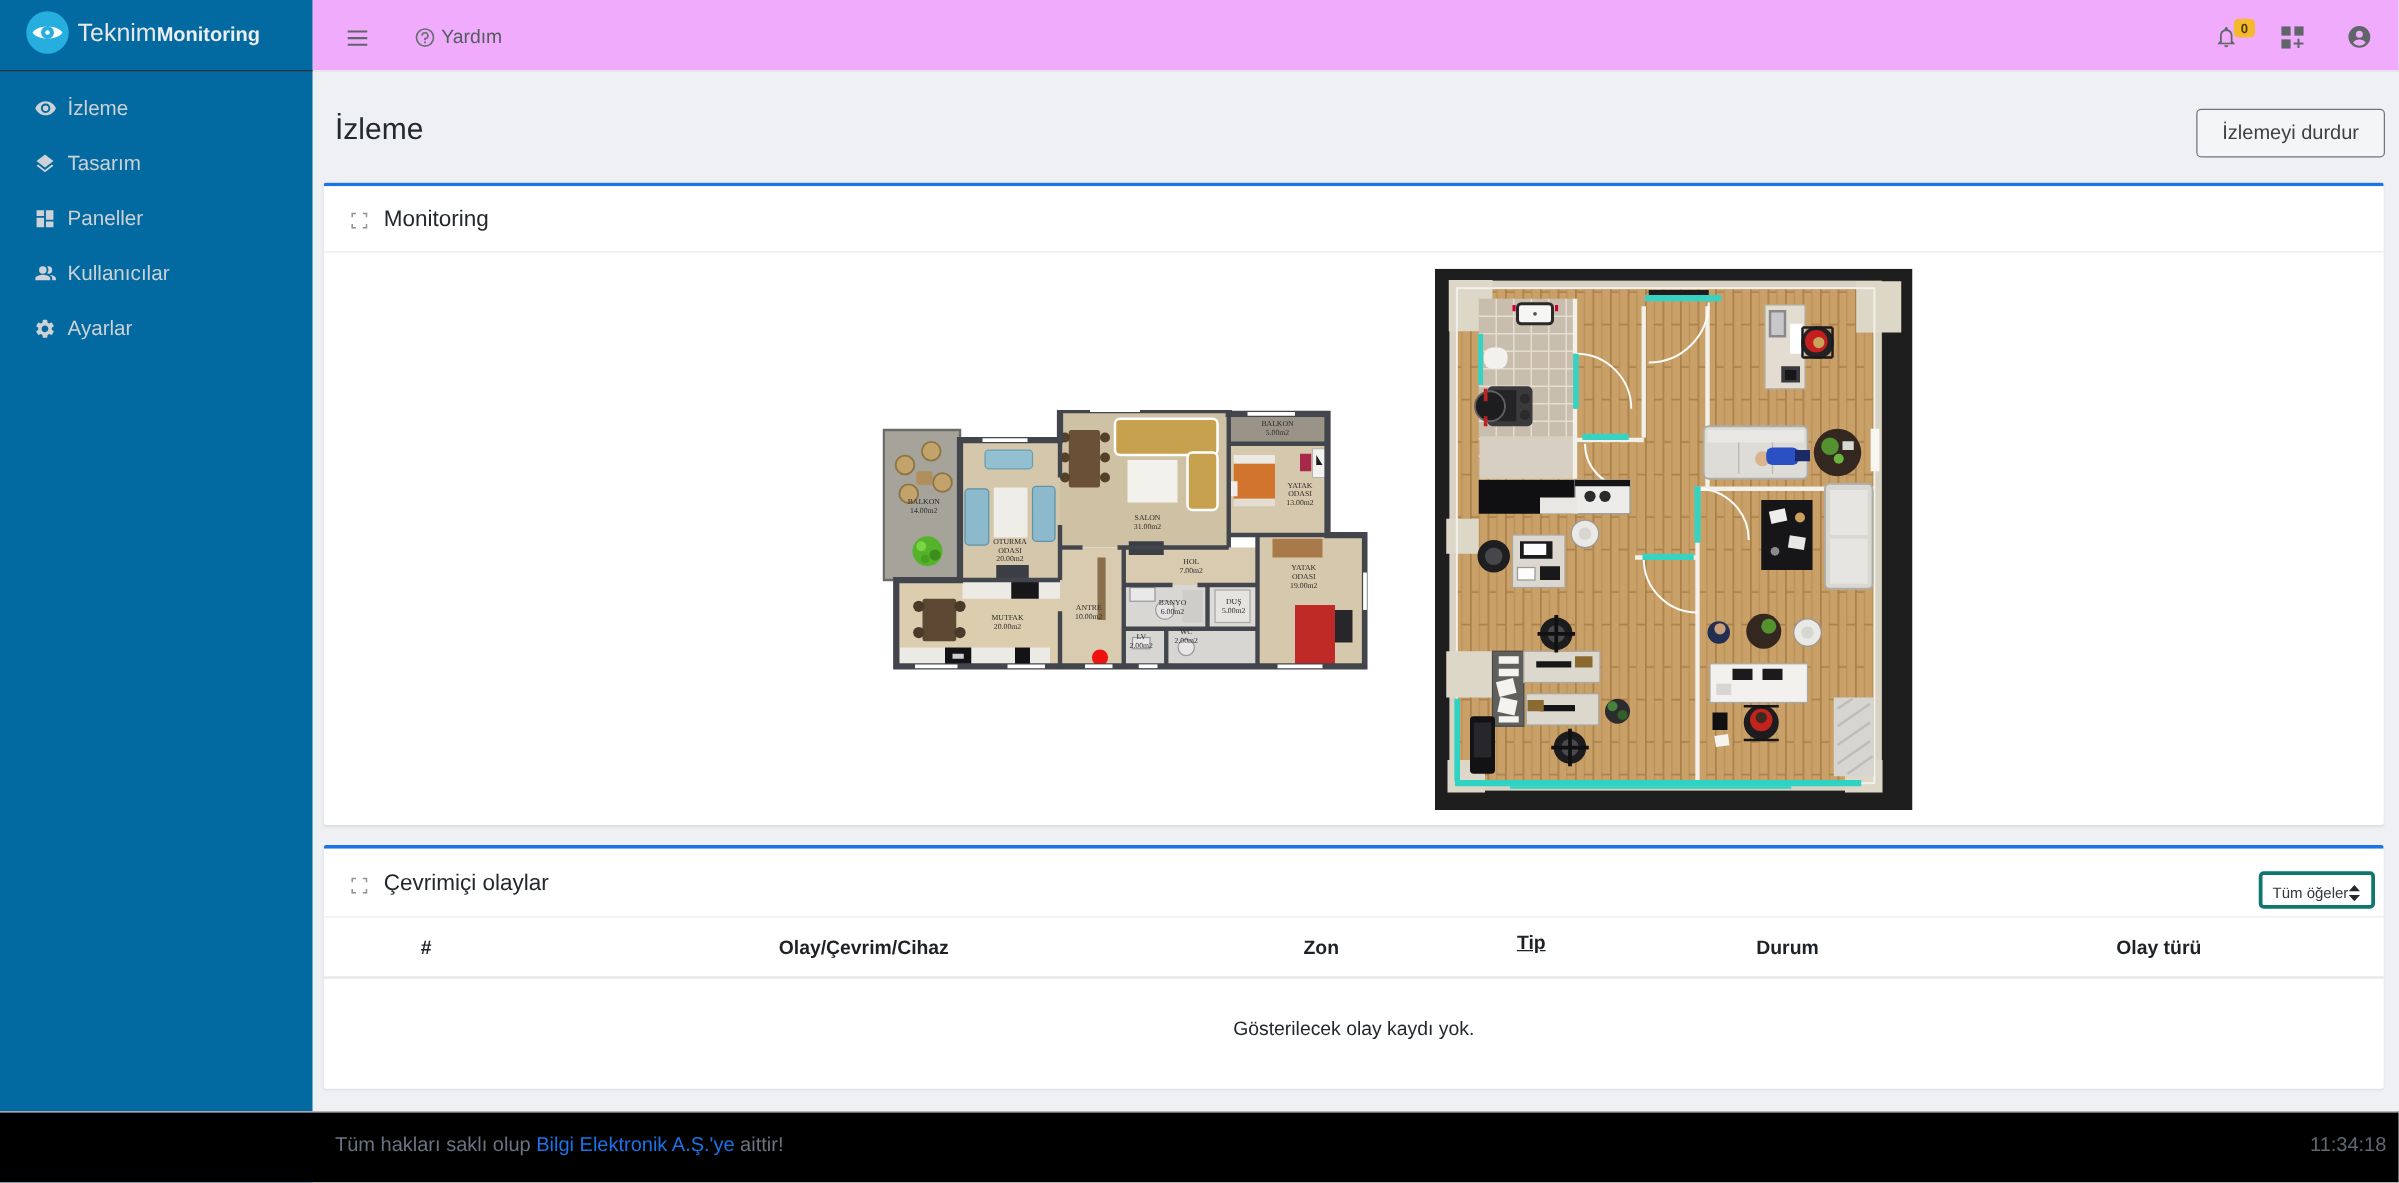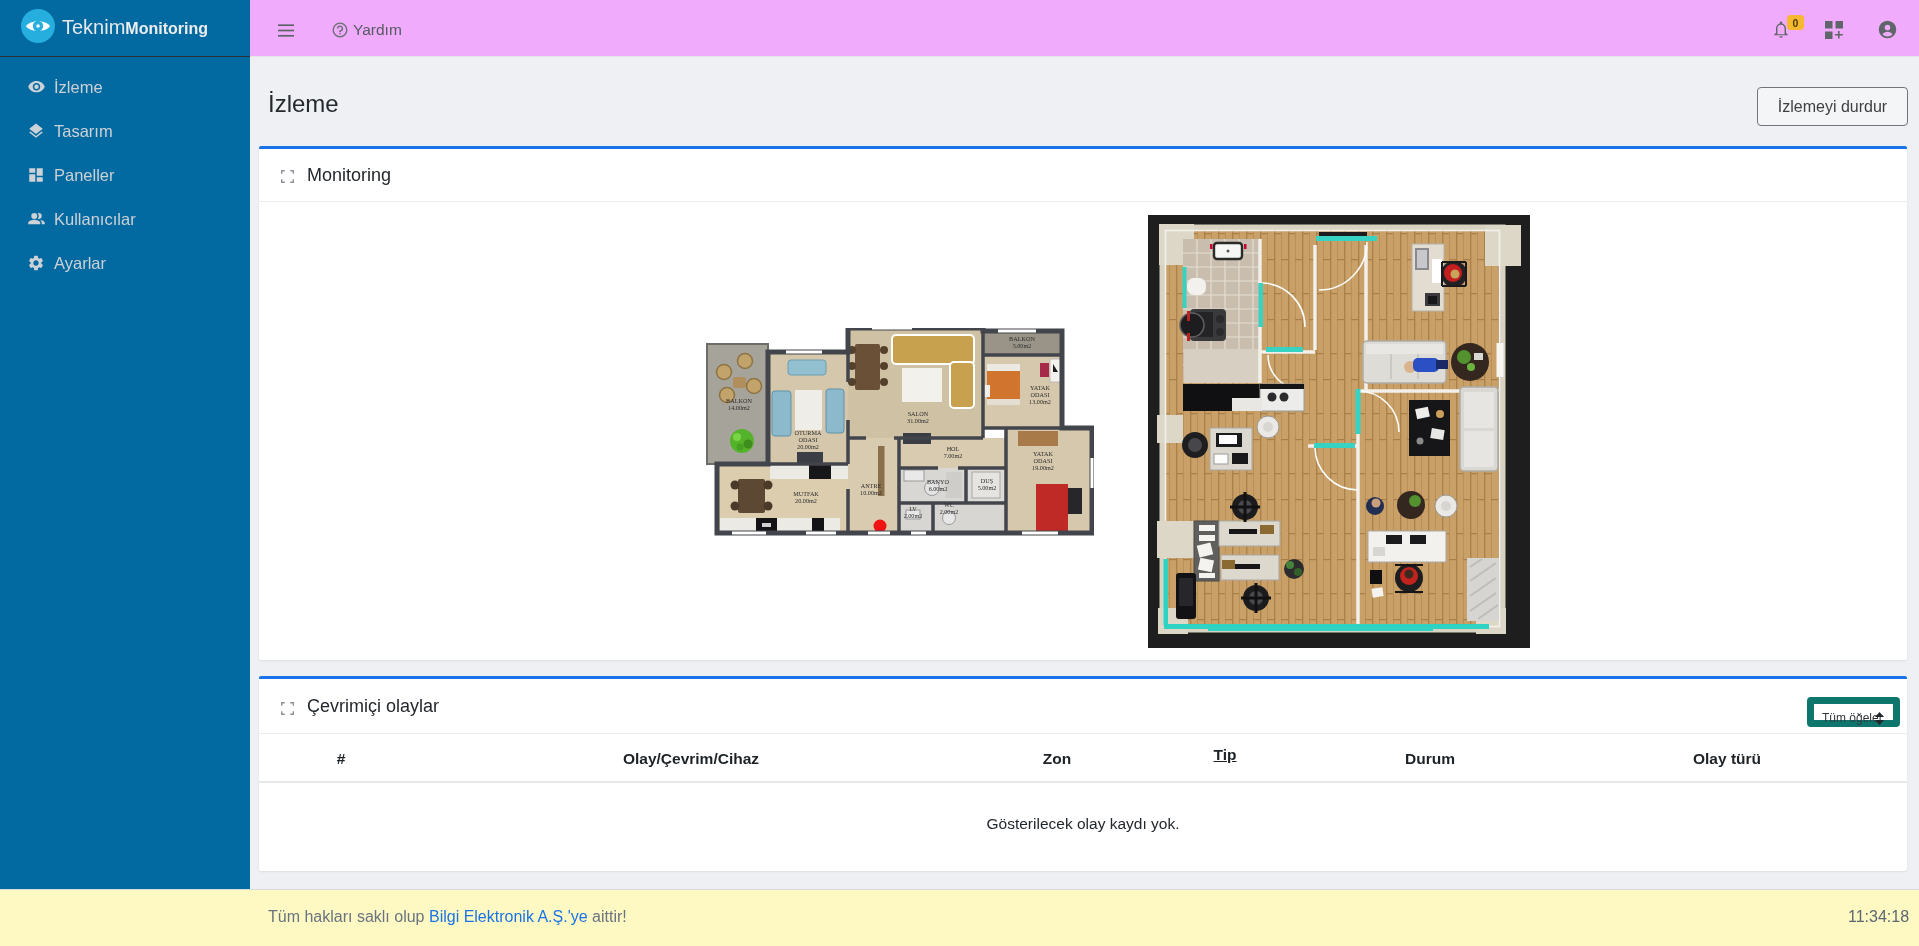--- a/index.html
+++ b/index.html
@@ -578,38 +578,38 @@
 
 <div class="card" style="left:259px;top:676px;width:1648px;height:195px;">
   <div class="card-head" style="height:55px;padding-left:47px;">
 
     <svg class="expand-ic" style="top:23px;" viewBox="0 0 24 24" fill="#8d9398">
         <path d="M0 0h7v2.6H2.6V7H0zM17 0h7v7h-2.6V2.6H17zM0 17h2.6v4.4H7V24H0zM21.4 17H24v7h-7v-2.6h4.4z"></path>
       </svg>
 
     <div class="card-title" style="top:17px;">Çevrimiçi olaylar</div>
 
-    <div class="abs" style="left:1548px;top:18px;width:93px;height:30px;border:7px solid #0f766e;border-radius:4px;background:#fff;font-size:12px;color:#33383d;line-height:28px;padding-left:8px;">Tüm öğeler
+    <div class="abs" style="left:1548px;top:18px;width:93px;height:30px;border:3px solid #0f766e;border-radius:4px;background:#fff;font-size:12px;color:#33383d;line-height:28px;padding-left:8px;">Tüm öğeler
       <svg class="abs" style="right:9px;top:8px;" width="9" height="13" viewBox="0 0 9 13" fill="#23282d">
           <path d="M4.5 0L9 5H0z"></path>
           <path d="M4.5 13L0 8h9z"></path>
         </svg>
     </div>
   </div>
 
   <div style="position:relative;height:49px;border-bottom:2px solid #e6e8ea;">
     <div class="abs" style="left:62px;top:16px;width:40px;text-align:center;font-weight:bold;font-size:15.5px;color:#1d2226;">#</div>
     <div class="abs" style="left:282px;top:16px;width:300px;text-align:center;font-weight:bold;font-size:15.5px;color:#1d2226;">Olay/Çevrim/Cihaz</div>
     <div class="abs" style="left:748px;top:16px;width:100px;text-align:center;font-weight:bold;font-size:15.5px;color:#1d2226;">Zon</div>
     <div class="abs" style="left:916px;top:12px;width:100px;text-align:center;font-weight:bold;font-size:15.5px;color:#1d2226;text-decoration:underline;">Tip</div>
     <div class="abs" style="left:1121px;top:16px;width:100px;text-align:center;font-weight:bold;font-size:15.5px;color:#1d2226;">Durum</div>
     <div class="abs" style="left:1408px;top:16px;width:120px;text-align:center;font-weight:bold;font-size:15.5px;color:#1d2226;">Olay türü</div>
   </div>
 
   <div style="text-align:center;margin-top:32px;font-size:15.5px;color:#23282d;">Gösterilecek olay kaydı yok.</div>
 </div>
 
-<div class="abs" style="left:0;top:889px;width:1919px;height:57px;background:#fef9c3;border-top:1px solid #d9dcdf;z-index:6;">
+<div class="abs" style="left:0;top:889px;width:1919px;height:57px;background:#000000;border-top:1px solid #d9dcdf;z-index:6;">
 
   <div class="abs" style="left:268px;top:18px;font-size:16px;color:#6a7480;">Tüm hakları saklı olup <span style="color:#1a73e8;">Bilgi Elektronik A.Ş.'ye</span> aittir!</div>
 
   <div class="abs" style="left:1848px;top:18px;font-size:16px;color:#5d6771;">11:34:18</div>
 </div>
 
 </body></html>

